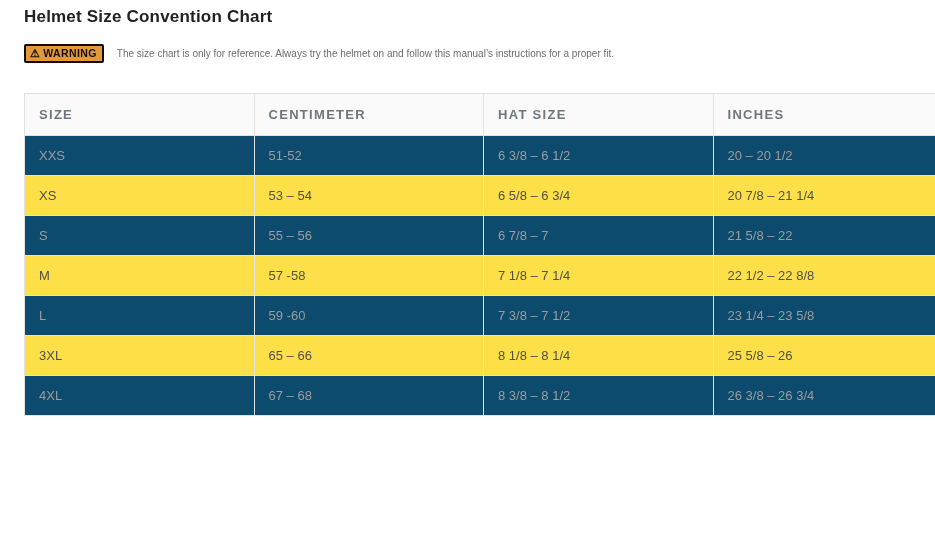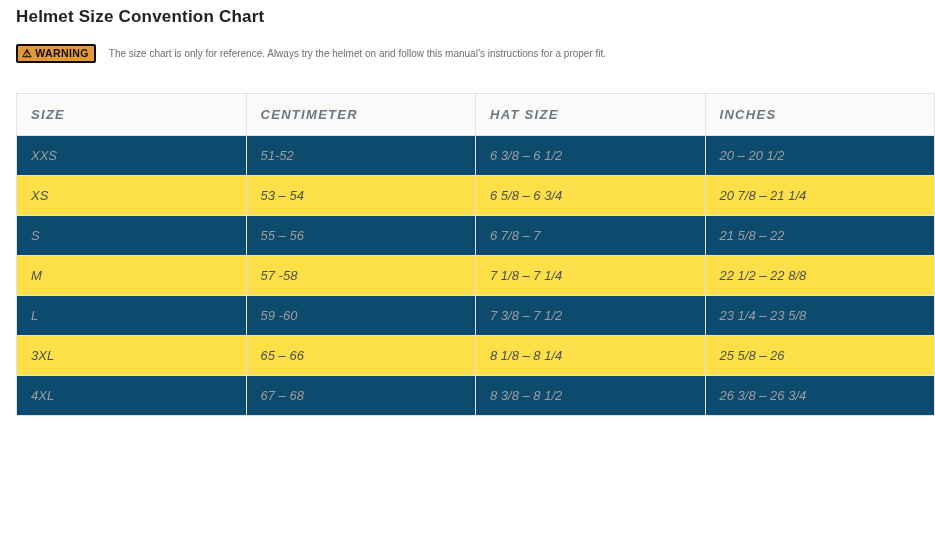--- a/index.html
+++ b/index.html
@@ -5,21 +5,21 @@
   html, body {
     margin: 0;
     padding: 0;
     background: #ffffff;
     width: 935px;
     height: 547px;
     overflow: hidden;
     font-family: "Liberation Sans", sans-serif;
   }
   .page {
-    padding: 0 16px;
+    padding: 0 24px;
     box-sizing: border-box;
     width: 935px;
   }
   .page-title {
     font-size: 17px;
     font-weight: 700;
     color: #222222;
     margin: 0;
     padding-top: 7px;
     letter-spacing: 0.2px;
@@ -62,21 +62,20 @@
     font-size: 13px;
   }
   table.size-table col { width: 25%; }
   table.size-table th,
   table.size-table td {
     border: 1px solid #e2e2e2;
     text-align: left;
     padding: 0 8px 0 14px;
     overflow: hidden;
     white-space: nowrap;
-    font-style: italic;
   }
   table.size-table thead th {
     height: 41px;
     background: #fafafa;
     color: #6e7781;
     font-weight: 700;
     font-size: 13px;
     letter-spacing: 1.3px;
   }
   table.size-table tbody td { height: 39px; }

